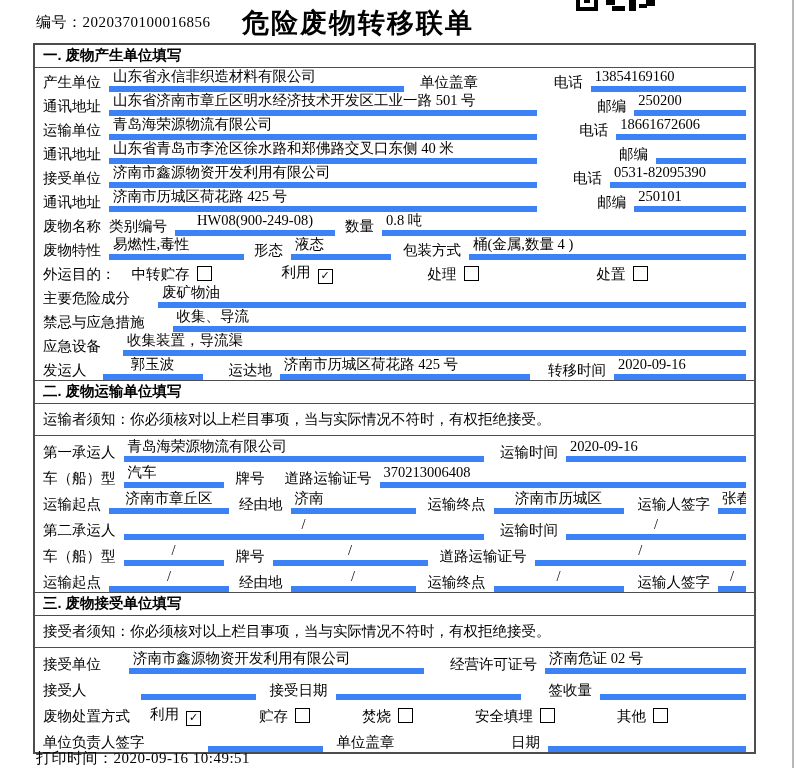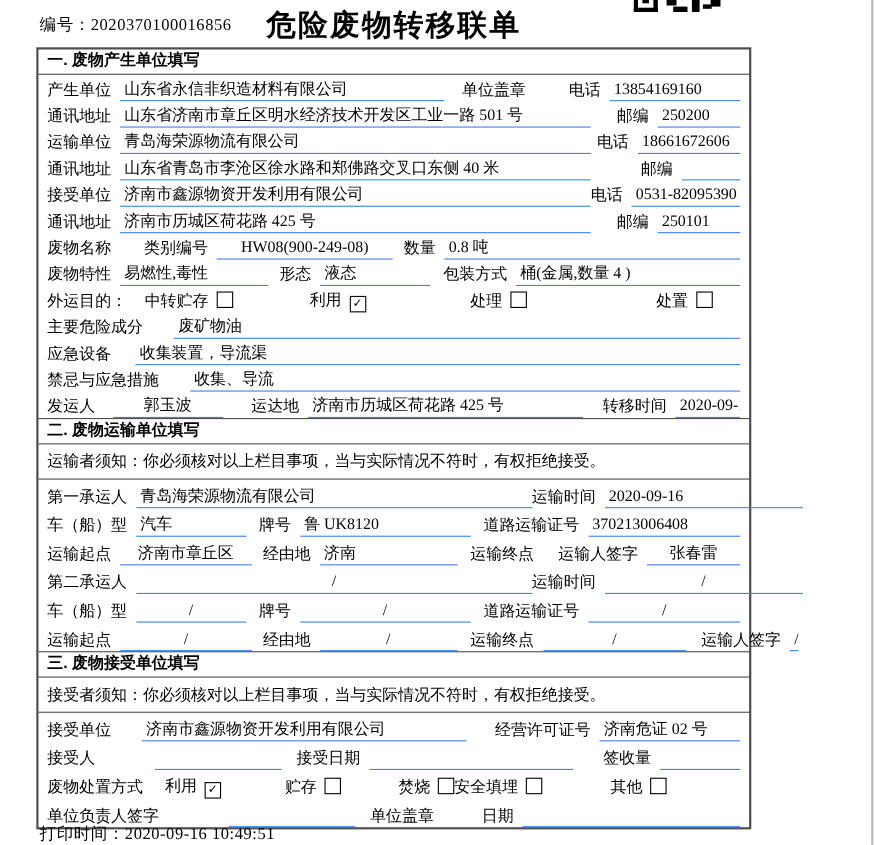--- a/index.html
+++ b/index.html
@@ -7,31 +7,31 @@
     width:796px;height:768px;background:#ffffff;position:relative;overflow:hidden;
     font-family:"Liberation Serif","DejaVu Serif",serif;color:#000;
   }
   .page-edge{position:absolute;top:0;bottom:0;right:2px;width:2px;background:#b8b8b8;}
   
   .serial{position:absolute;left:36px;top:13px;font-size:15px;letter-spacing:.5px;font-family:Liberation Serif, serif;}
   .doc-title{position:absolute;left:0;right:80px;top:5px;text-align:center;
     font-size:27px;font-weight:bold;font-family:"Liberation Sans","DejaVu Sans",sans-serif;letter-spacing:2px;}
   .qr{position:absolute;left:576px;top:0;}
   
-  .form{position:absolute;left:33px;top:43px;width:650px;border:2px solid #4d4d4d;box-sizing:border-box;background:#fff;}
+  .form{position:absolute;left:33px;top:43px;width:723px;border:2px solid #4d4d4d;box-sizing:border-box;background:#fff;}
   .sec{border-top:1px solid #4d4d4d;}
   .sec:first-child{border-top:none;}
   .sec-title{height:22px;line-height:21px;padding:0 8px;font-weight:bold;font-size:14.5px;
     font-family:"Liberation Sans","DejaVu Sans",sans-serif;border-bottom:1px solid #4d4d4d;}
   .note-row{height:31px;display:flex;align-items:center;padding:0 8px;font-size:14.5px;
     border-bottom:1px solid #4d4d4d;}
   .row{display:flex;align-items:flex-end;height:24px;padding:0 8px;font-size:14.5px;line-height:19px;}
   .s2 .row,.s3 .row{height:26px;}
   .lbl{white-space:nowrap;margin-right:8px;flex:none;}
-  .val{border-bottom:1px solid #3b82f6;padding:0 4px;white-space:nowrap;overflow:hidden;flex:none;box-sizing:border-box;}
+  .val{border-bottom:6px solid #3b82f6;padding:0 4px;white-space:nowrap;overflow:hidden;flex:none;box-sizing:border-box;}
   .grow{flex:1 1 auto;}
   .sp{flex:1 1 auto;}
   .c{text-align:center;}
   .opt{white-space:nowrap;flex:none;}
   .cb{display:inline-block;width:13px;height:13px;border:1px solid #000;margin-left:7px;
     vertical-align:-2px;font-size:11px;line-height:12px;text-align:center;font-weight:bold;
     font-family:"DejaVu Sans",sans-serif;}
   .print-line{position:absolute;left:36px;top:749px;font-size:15px;letter-spacing:.5px;}
 </style>
 </head>
@@ -102,21 +102,21 @@
     <div class="row">
       <span class="lbl">通讯地址</span>
       <span class="val" style="width:428px">济南市历城区荷花路 425 号</span>
       <span class="sp"></span>
       <span class="lbl">邮编</span>
       <span class="val grow">250101</span>
     </div>
 
     <div class="row">
       <span class="lbl">废物名称</span>
-      <span class="lbl" style="margin-left:22px">类别编号</span>
+      <span class="lbl" style="margin-left:0">类别编号</span>
       <span class="val c" style="width:160px">HW08(900-249-08)</span>
       <span class="lbl" style="margin-left:10px">数量</span>
       <span class="val grow">0.8 吨</span>
     </div>
 
     <div class="row">
       <span class="lbl">废物特性</span>
       <span class="val" style="width:135px">易燃性,毒性</span>
       <span class="lbl" style="margin-left:10px">形态</span>
       <span class="val" style="width:100px">液态</span>
@@ -131,27 +131,27 @@
       <span class="opt" style="margin-left:95px"><span>处理</span><span class="cb"></span></span>
       <span class="opt" style="margin-left:118px"><span>处置</span><span class="cb"></span></span>
     </div>
 
     <div class="row">
       <span class="lbl">主要危险成分</span>
       <span class="val grow" style="margin-left:20px">废矿物油</span>
     </div>
 
     <div class="row">
+      <span class="lbl">禁忌与应急措施</span>
+      <span class="val grow" style="margin-left:20px">收集、导流</span>
+    </div>
+
+    <div class="row">
       <span class="lbl">应急设备</span>
       <span class="val grow" style="margin-left:14px">收集装置，导流渠</span>
-    </div>
-
-    <div class="row">
-      <span class="lbl">禁忌与应急措施</span>
-      <span class="val grow" style="margin-left:20px">收集、导流</span>
     </div>
 
     <div class="row">
       <span class="lbl">发运人</span>
       <span class="val c" style="width:100px;margin-left:8px">郭玉波</span>
       <span class="lbl" style="margin-left:26px">运达地</span>
       <span class="val" style="width:250px">济南市历城区荷花路 425 号</span>
       <span class="lbl" style="margin-left:18px">转移时间</span>
       <span class="val grow">2020-09-16</span>
     </div>
@@ -166,31 +166,31 @@
       <span class="val" style="width:360px">青岛海荣源物流有限公司</span>
       <span class="sp"></span>
       <span class="lbl">运输时间</span>
       <span class="val" style="width:180px">2020-09-16</span>
     </div>
 
     <div class="row">
       <span class="lbl">车（船）型</span>
       <span class="val" style="width:100px">汽车</span>
       <span class="lbl" style="margin-left:12px">牌号</span>
-      <span class="val" style="width:155px">鲁 UK8120</span>
       <span class="lbl" style="margin-left:12px">道路运输证号</span>
       <span class="val grow">370213006408</span>
     </div>
 
     <div class="row">
       <span class="lbl">运输起点</span>
       <span class="val c" style="width:120px">济南市章丘区</span>
       <span class="lbl" style="margin-left:10px">经由地</span>
       <span class="val" style="width:125px">济南</span>
       <span class="lbl" style="margin-left:12px">运输终点</span>
+      <span class="val c" style="width:130px">济南市历城区</span>
       <span class="lbl" style="margin-left:14px">运输人签字</span>
       <span class="val grow c">张春雷</span>
     </div>
 
     <div class="row">
       <span class="lbl">第二承运人</span>
       <span class="val c" style="width:360px">/</span>
       <span class="sp"></span>
       <span class="lbl">运输时间</span>
       <span class="val c" style="width:180px">/</span>
@@ -235,21 +235,21 @@
       <span class="val" style="width:185px"></span>
       <span class="lbl" style="margin-left:28px">签收量</span>
       <span class="val grow"></span>
     </div>
 
     <div class="row">
       <span class="lbl">废物处置方式</span>
       <span class="opt" style="margin-left:12px"><span>利用</span><span class="cb">✓</span></span>
       <span class="opt" style="margin-left:58px"><span>贮存</span><span class="cb"></span></span>
       <span class="opt" style="margin-left:52px"><span>焚烧</span><span class="cb"></span></span>
-      <span class="opt" style=""><span>安全填埋</span><span class="cb"></span></span>
+      <span class="opt" style="margin-left:62px"><span>安全填埋</span><span class="cb"></span></span>
       <span class="opt" style="margin-left:62px"><span>其他</span><span class="cb"></span></span>
     </div>
 
     <div class="row">
       <span class="lbl">单位负责人签字</span>
       <span class="val" style="width:115px;margin-left:55px"></span>
       <span class="lbl" style="margin-left:14px">单位盖章</span>
       <span class="sp"></span>
       <span class="lbl">日期</span>
       <span class="val" style="width:198px"></span>

